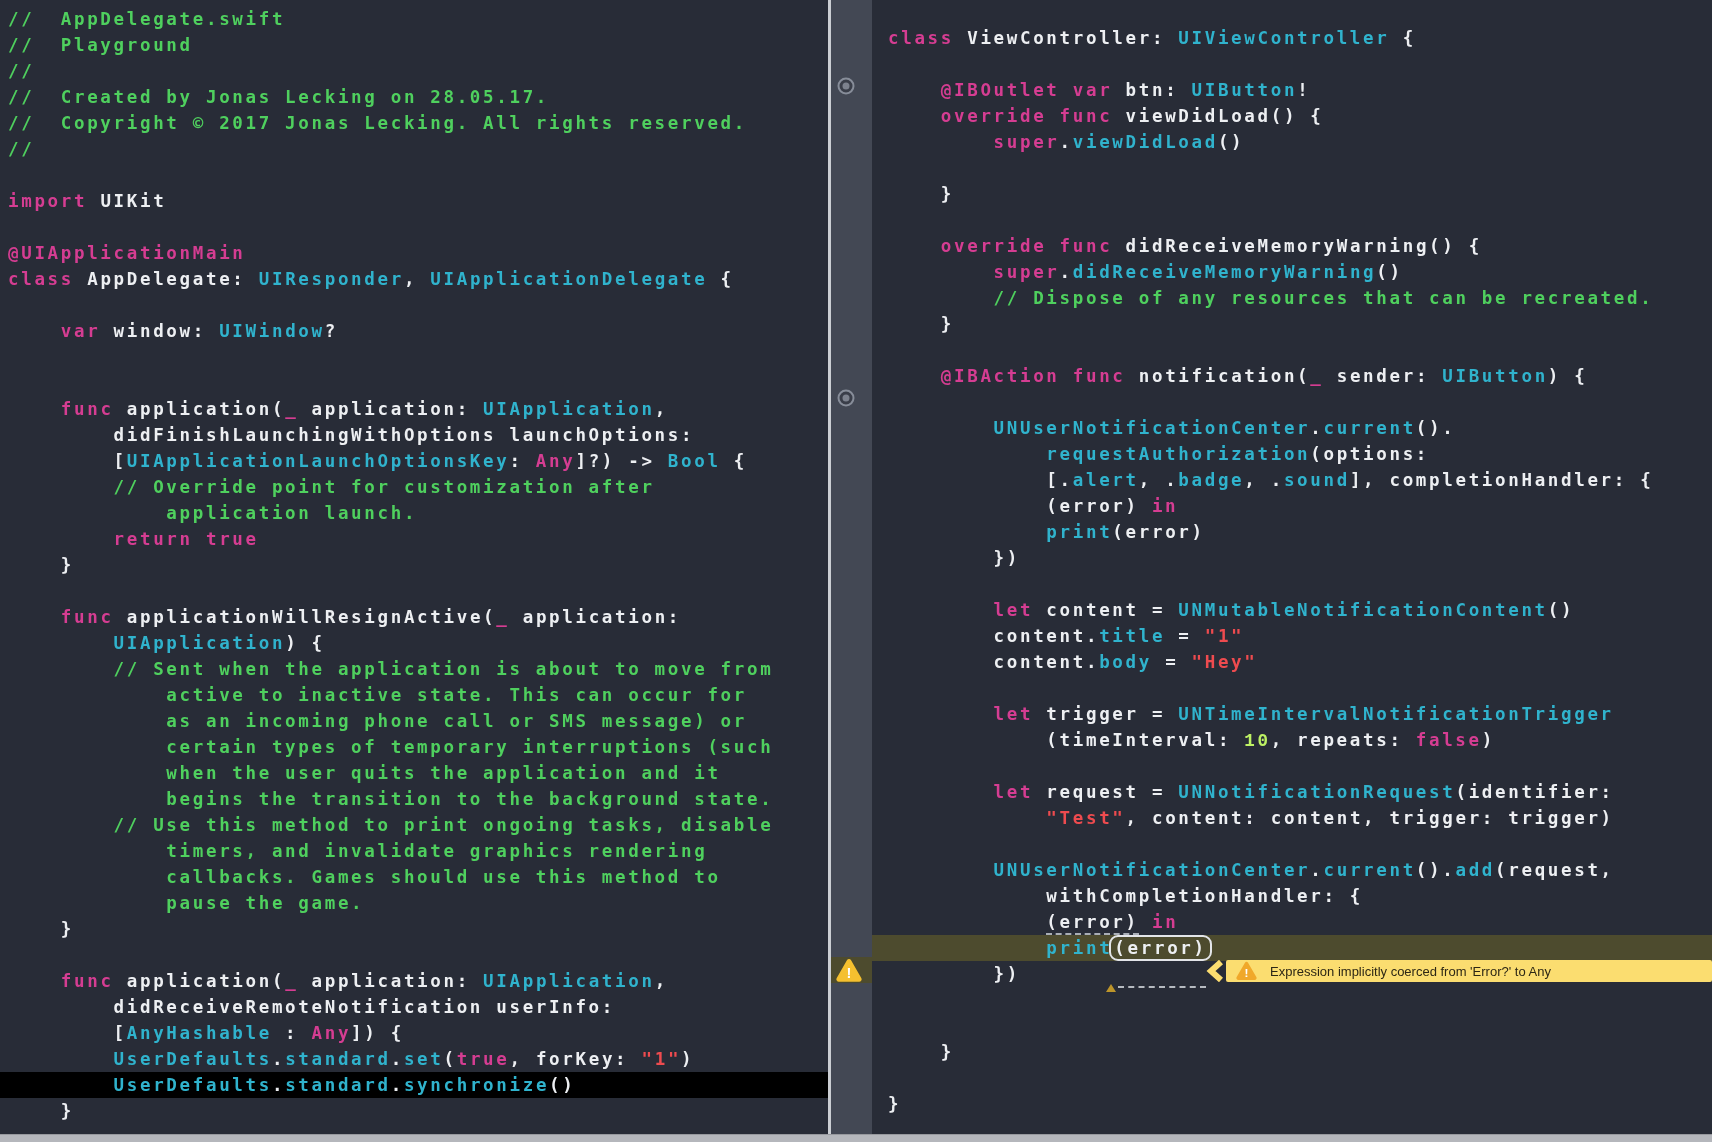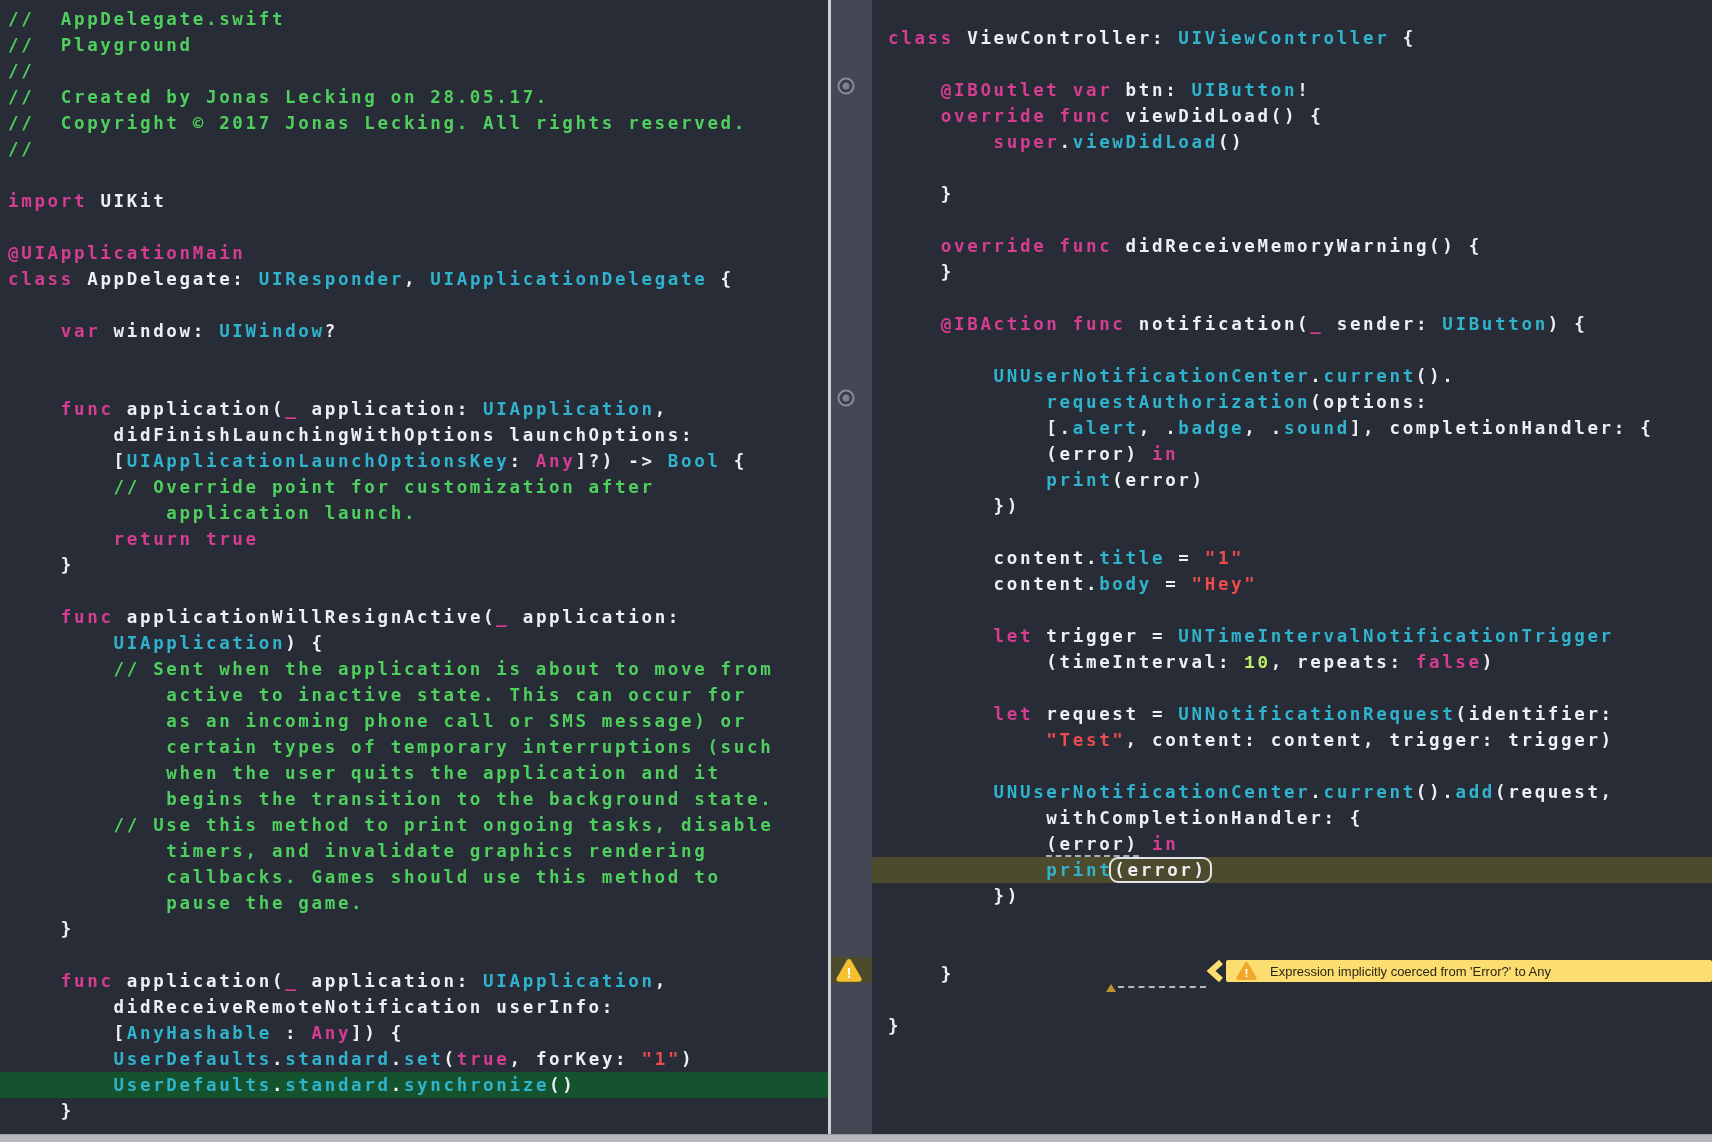--- a/index.html
+++ b/index.html
@@ -23,21 +23,21 @@
 
   .tok-c{color:#4fd05e;}
   .tok-k{color:#d53d92;}
   .tok-t{color:#30b3cd;}
   .tok-s{color:#ee4b4f;}
   .tok-n{color:#bef264;font-family:Liberation Mono, monospace;}
   .tok-p{color:#edeff2;}
   .tok-pb{color:#edeff2;border:2px solid #e3e5e9;border-radius:9px;padding:1px 3px;margin:-1px -3px;}
   .tok-pd{color:#edeff2;border-bottom:2px dashed #a9aeb6;padding-bottom:1px;}
 
-  .code-line.hl{background:#14532d;}
+  .code-line.hl{background:#000000;}
   .code-line.warn{background:#4d4b2e;}
   .gutter-warn-patch{position:absolute;left:0;top:957px;width:41px;height:26px;background:#4d4b2e;}
 
   .ib-indicator{position:absolute;left:6px;width:18px;height:18px;}
   .ib-1{top:77px;} .ib-2{top:389px;}
 
   .gutter-warn-icon{position:absolute;left:4px;top:958px;width:28px;height:25px;}
 
   .warn-chevron{position:absolute;left:1206px;top:960px;width:17px;height:22px;z-index:40;}
   .warn-banner-body{position:absolute;left:1226px;top:960px;width:486px;height:22px;background:#fbdd70;
@@ -126,31 +126,34 @@
   <div class="code code-right">
       <div class="code-line"><span class="tok-k">class</span><span class="tok-p"> ViewController: </span><span class="tok-t">UIViewController</span><span class="tok-p"> {</span></div>
       <div class="code-line"></div>
       <div class="code-line"><span class="tok-p">    </span><span class="tok-k">@IBOutlet</span><span class="tok-p"> </span><span class="tok-k">var</span><span class="tok-p"> btn: </span><span class="tok-t">UIButton</span><span class="tok-p">!</span></div>
       <div class="code-line"><span class="tok-p">    </span><span class="tok-k">override</span><span class="tok-p"> </span><span class="tok-k">func</span><span class="tok-p"> viewDidLoad() {</span></div>
       <div class="code-line"><span class="tok-p">        </span><span class="tok-k">super</span><span class="tok-p">.</span><span class="tok-t">viewDidLoad</span><span class="tok-p">()</span></div>
       <div class="code-line"></div>
       <div class="code-line"><span class="tok-p">    }</span></div>
       <div class="code-line"></div>
       <div class="code-line"><span class="tok-p">    </span><span class="tok-k">override</span><span class="tok-p"> </span><span class="tok-k">func</span><span class="tok-p"> didReceiveMemoryWarning() {</span></div>
+      <div class="code-line"><span class="tok-p">        </span><span class="tok-k">super</span><span class="tok-p">.</span><span class="tok-t">didReceiveMemoryWarning</span><span class="tok-p">()</span></div>
+      <div class="code-line"><span class="tok-c">        // Dispose of any resources that can be recreated.</span></div>
       <div class="code-line"><span class="tok-p">    }</span></div>
       <div class="code-line"></div>
       <div class="code-line"><span class="tok-p">    </span><span class="tok-k">@IBAction</span><span class="tok-p"> </span><span class="tok-k">func</span><span class="tok-p"> notification(</span><span class="tok-k">_</span><span class="tok-p"> sender: </span><span class="tok-t">UIButton</span><span class="tok-p">) {</span></div>
       <div class="code-line"></div>
       <div class="code-line"><span class="tok-p">        </span><span class="tok-t">UNUserNotificationCenter</span><span class="tok-p">.</span><span class="tok-t">current</span><span class="tok-p">().</span></div>
       <div class="code-line"><span class="tok-p">            </span><span class="tok-t">requestAuthorization</span><span class="tok-p">(options:</span></div>
       <div class="code-line"><span class="tok-p">            [.</span><span class="tok-t">alert</span><span class="tok-p">, .</span><span class="tok-t">badge</span><span class="tok-p">, .</span><span class="tok-t">sound</span><span class="tok-p">], completionHandler: {</span></div>
       <div class="code-line"><span class="tok-p">            (error) </span><span class="tok-k">in</span></div>
       <div class="code-line"><span class="tok-p">            </span><span class="tok-t">print</span><span class="tok-p">(error)</span></div>
       <div class="code-line"><span class="tok-p">        })</span></div>
       <div class="code-line"></div>
+      <div class="code-line"><span class="tok-p">        </span><span class="tok-k">let</span><span class="tok-p"> content = </span><span class="tok-t">UNMutableNotificationContent</span><span class="tok-p">()</span></div>
       <div class="code-line"><span class="tok-p">        content.</span><span class="tok-t">title</span><span class="tok-p"> = </span><span class="tok-s">"1"</span></div>
       <div class="code-line"><span class="tok-p">        content.</span><span class="tok-t">body</span><span class="tok-p"> = </span><span class="tok-s">"Hey"</span></div>
       <div class="code-line"></div>
       <div class="code-line"><span class="tok-p">        </span><span class="tok-k">let</span><span class="tok-p"> trigger = </span><span class="tok-t">UNTimeIntervalNotificationTrigger</span></div>
       <div class="code-line"><span class="tok-p">            (timeInterval: </span><span class="tok-n">10</span><span class="tok-p">, repeats: </span><span class="tok-k">false</span><span class="tok-p">)</span></div>
       <div class="code-line"></div>
       <div class="code-line"><span class="tok-p">        </span><span class="tok-k">let</span><span class="tok-p"> request = </span><span class="tok-t">UNNotificationRequest</span><span class="tok-p">(identifier:</span></div>
       <div class="code-line"><span class="tok-p">            </span><span class="tok-s">"Test"</span><span class="tok-p">, content: content, trigger: trigger)</span></div>
       <div class="code-line"></div>
       <div class="code-line"><span class="tok-p">        </span><span class="tok-t">UNUserNotificationCenter</span><span class="tok-p">.</span><span class="tok-t">current</span><span class="tok-p">().</span><span class="tok-t">add</span><span class="tok-p">(request,</span></div>

